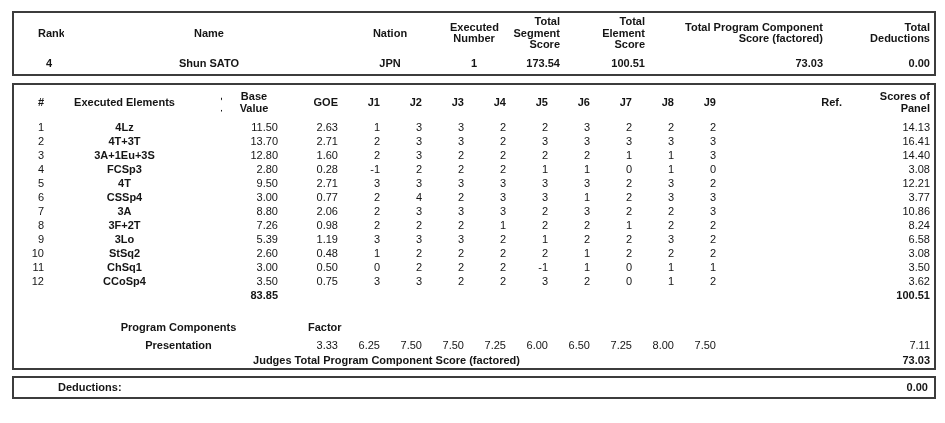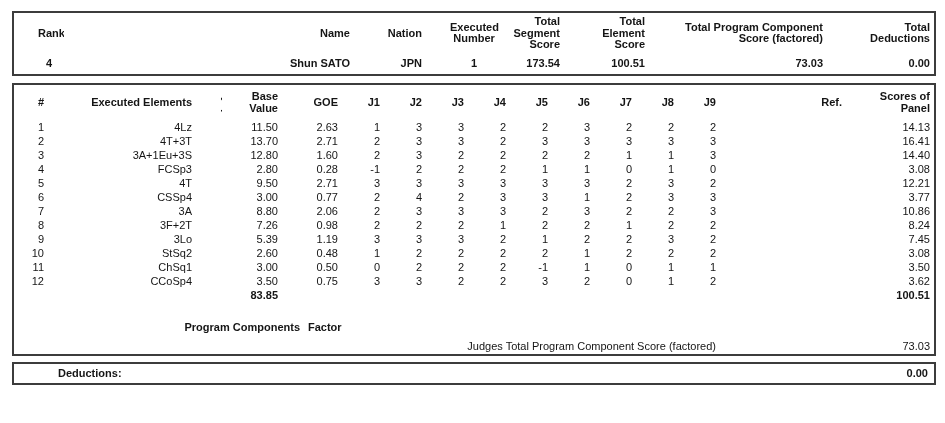--- a/index.html
+++ b/index.html
@@ -10,46 +10,46 @@
   }
   .page { padding: 11px 9px 0 12px; }
   .box { border: 2px solid #3c3c3c; background: #fff; }
   .top-box { margin-bottom: 7px; }
   .main-box { margin-bottom: 6px; }
   table { border-collapse: collapse; table-layout: fixed; width: 100%; }
   th, td {
     font-size: 11px; line-height: 1.25; padding: 0 4px;
     overflow: hidden; white-space: nowrap; font-weight: normal;
   }
-  .l { text-align: right; }
+  .l { text-align: center; }
   .r { text-align: right; }
   .ctr { text-align: center; padding-left: 24px; }
   .pre { white-space: pre-line; }
   
   .top-table thead th {
     font-weight: bold; vertical-align: middle;
     padding-top: 3px; padding-bottom: 1px; line-height: 11.5px;
   }
   .top-table .data-row td { font-weight: bold; padding-top: 5px; padding-bottom: 4px; }
   
   .main-table thead th {
     font-weight: bold; vertical-align: middle;
     padding-top: 5px; padding-bottom: 6px; line-height: 11.5px;
   }
   .vert {
     writing-mode: vertical-rl; transform: rotate(180deg);
     display: inline-block; line-height: 1; letter-spacing: 0.5px;
   }
-  .name-pad { padding-left: 9px; }
+  .name-pad { padding-left: 9px; font-weight: bold; }
   .el-row td { height: 14px; }
   .totals-row td { height: 15px; font-weight: bold; vertical-align: top; }
   .spacer-row td { height: 11px; }
   .pc-title-row td { height: 20px; font-weight: bold; vertical-align: bottom; padding-bottom: 4px; }
   .pc-row td { height: 14px; }
-  .jt-row td { height: 15px; font-weight: normal; vertical-align: middle; }
+  .jt-row td { height: 15px; font-weight: bold; vertical-align: middle; }
   
   .ded-box { display: flex; justify-content: space-between; align-items: center; height: 19px; }
   .ded-label { font-size: 11px; font-weight: bold; padding-left: 44px; }
   .ded-value { font-size: 11px; font-weight: bold; padding-right: 6px; }
 </style>
 </head>
 <body>
 
 <div class="page">
 
@@ -306,21 +306,21 @@
     <td class="r">3</td>
     <td class="r">3</td>
     <td class="r">3</td>
     <td class="r">2</td>
     <td class="r">1</td>
     <td class="r">2</td>
     <td class="r">2</td>
     <td class="r">3</td>
     <td class="r">2</td>
     <td></td>
-    <td class="r">7.45</td>
+    <td class="r">6.58</td>
   </tr>
           <tr class="el-row">
     <td class="r">10</td>
     <td class="l name-pad">StSq2</td>
     <td class="ctr"></td>
     <td class="r">2.60</td>
     <td class="ctr"></td>
     <td class="r">0.48</td>
     <td class="r">1</td>
     <td class="r">2</td>
@@ -391,20 +391,36 @@
         <tr class="pc-title-row">
           <td></td>
           <td class="l name-pad" colspan="4">Program Components</td>
           <td class="r">Factor</td>
           <td colspan="9"></td>
           <td></td>
           <td></td>
         </tr>
       </tbody>
       <tbody id="components-body">
+          <tr class="pc-row">
+    <td></td>
+    <td class="l name-pad" colspan="4">Presentation</td>
+    <td class="r">3.33</td>
+    <td class="r">6.25</td>
+    <td class="r">7.50</td>
+    <td class="r">7.50</td>
+    <td class="r">7.25</td>
+    <td class="r">6.00</td>
+    <td class="r">6.50</td>
+    <td class="r">7.25</td>
+    <td class="r">8.00</td>
+    <td class="r">7.50</td>
+    <td></td>
+    <td class="r">7.11</td>
+  </tr>
         </tbody>
       <tbody>
         <tr class="jt-row">
           <td></td>
           <td class="l name-pad" colspan="14">Judges Total Program Component Score (factored)</td>
           <td></td>
           <td class="r">73.03</td>
         </tr>
       </tbody>
     </table>

